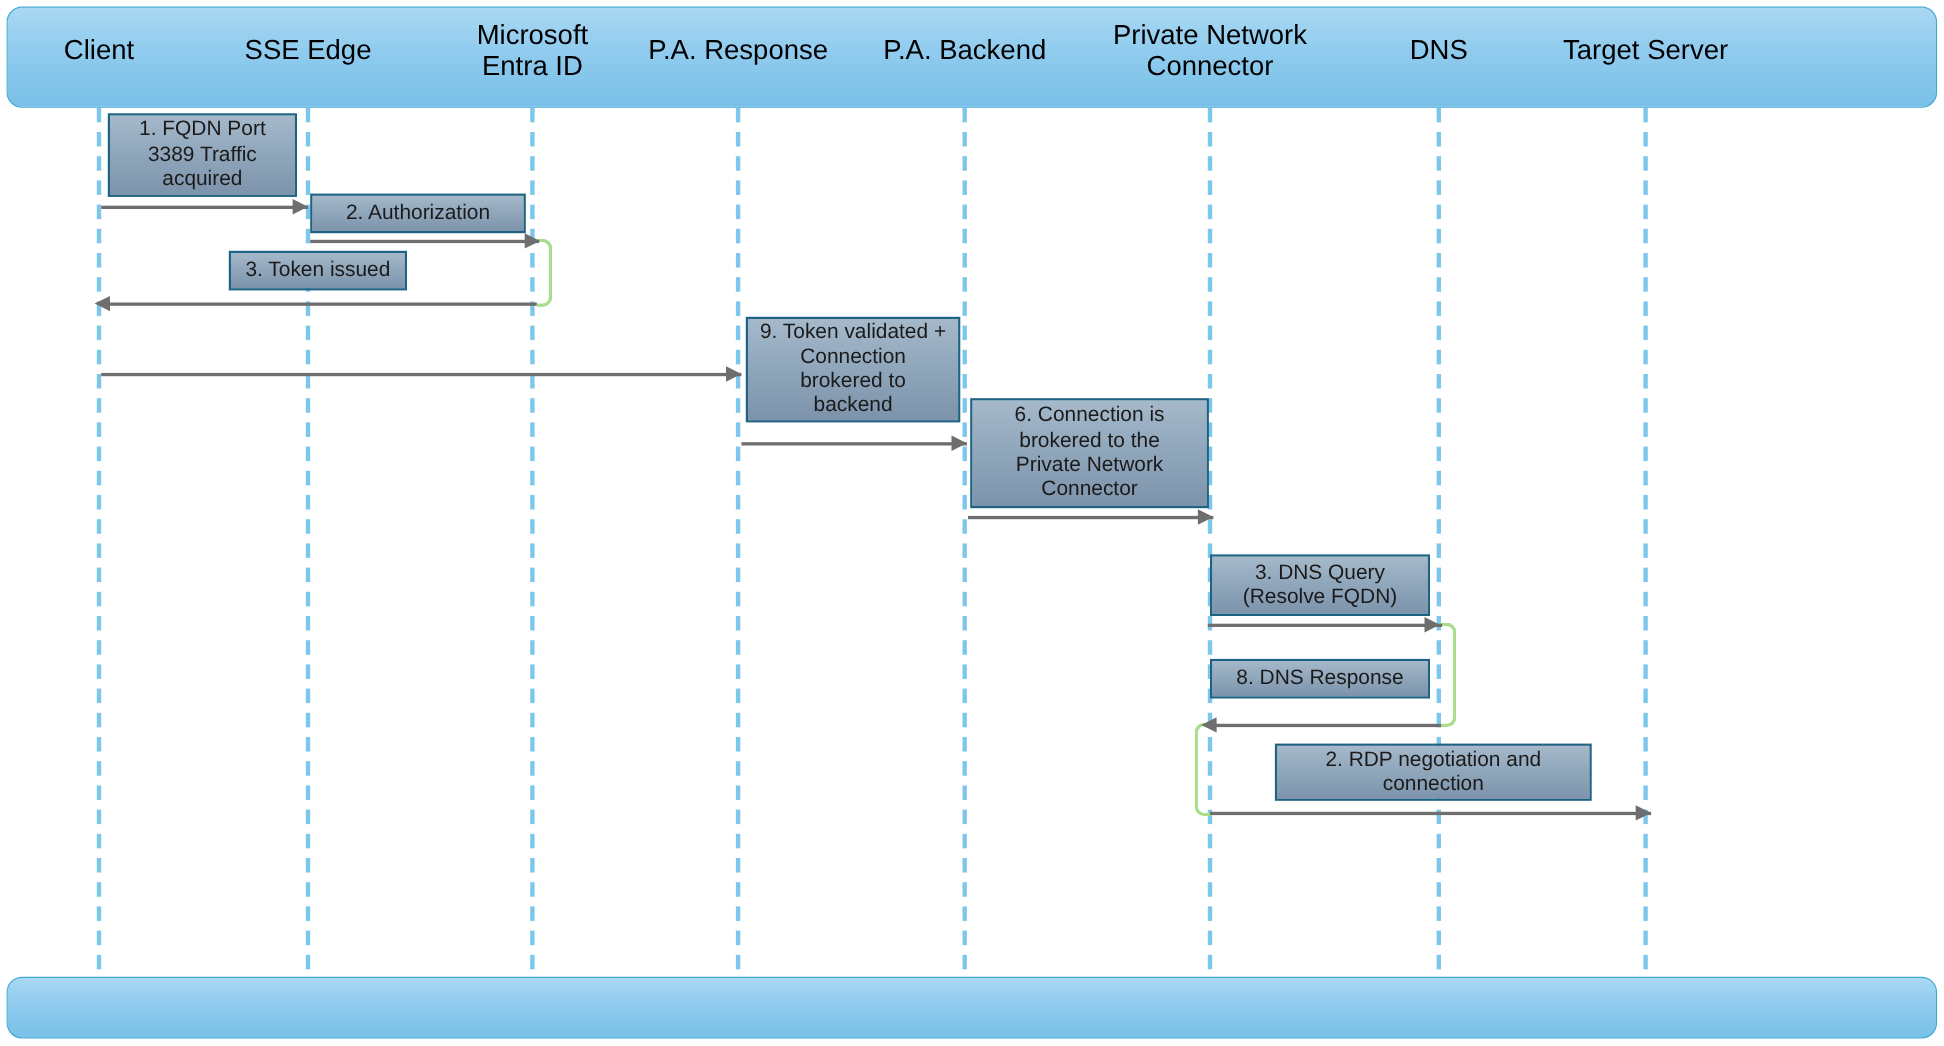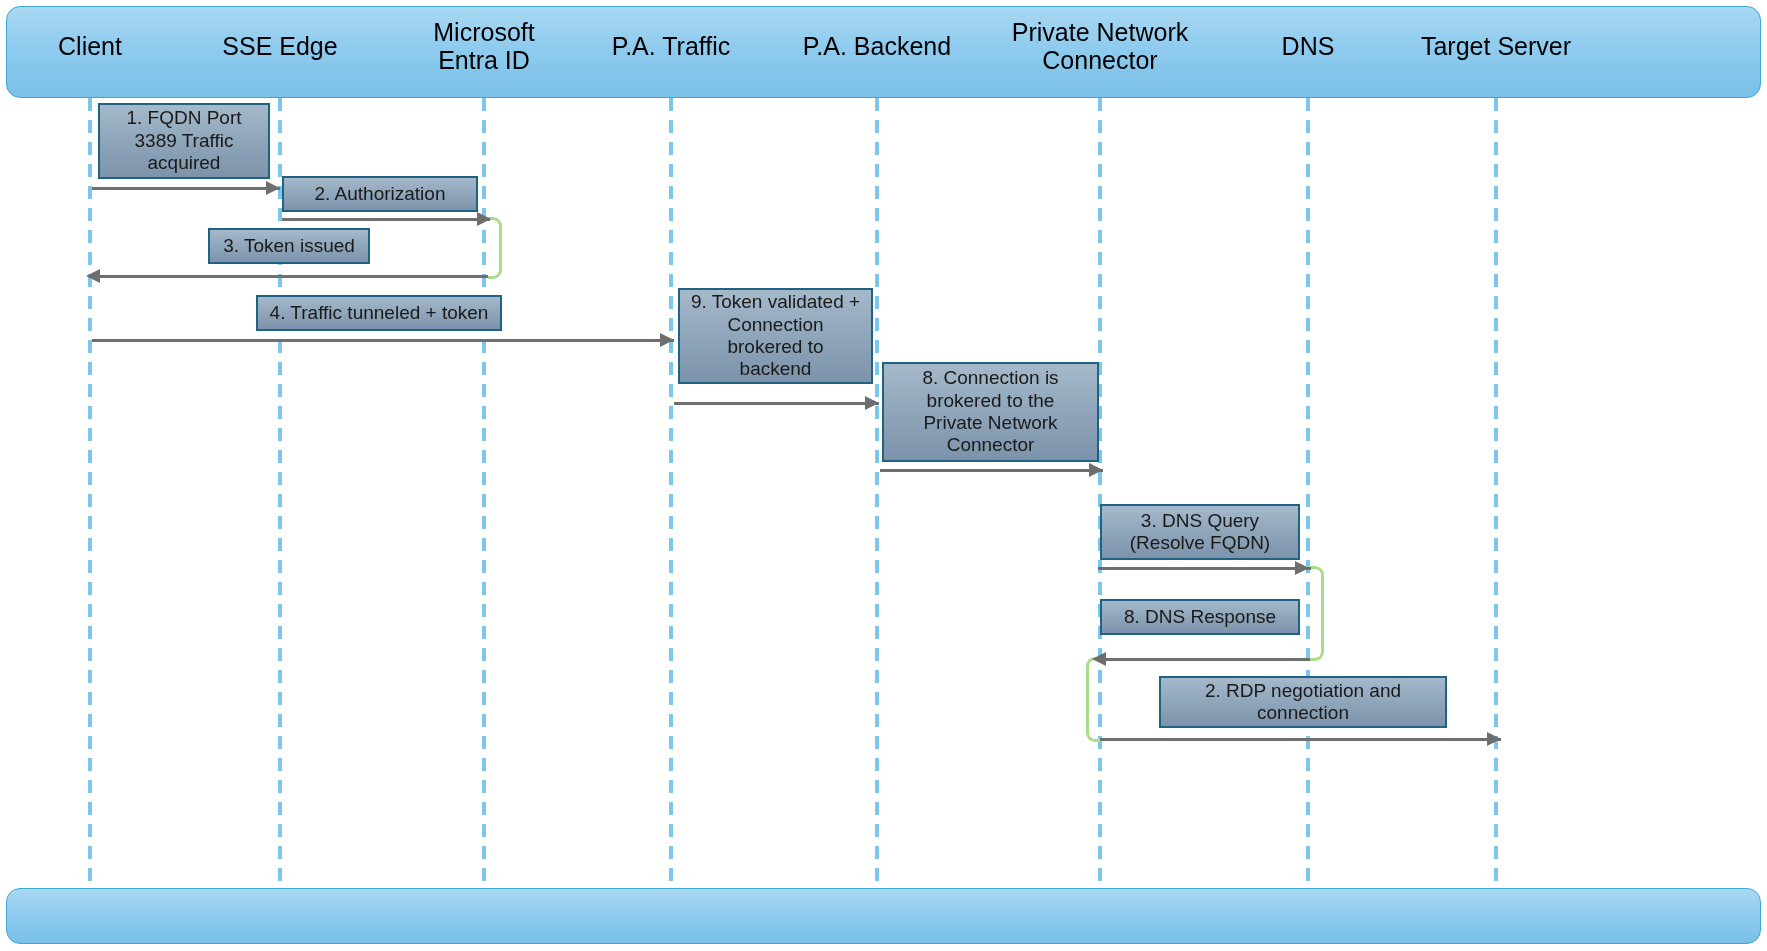--- a/index.html
+++ b/index.html
@@ -108,21 +108,21 @@
 <body>
 
 <div id="diagram">
 
   <div id="header-band" class="band"></div>
 
   <div class="actor" style="left:190px; width:180px;">SSE Edge</div>
   <div class="actor" style="left:0px;   width:180px;">Client</div>
   <div class="actor" style="left:396px; width:176px;">Microsoft
 Entra ID</div>
-  <div class="actor" style="left:578px; width:186px;">P.A. Traffic</div>
+  <div class="actor" style="left:578px; width:186px;">P.A. Response</div>
   <div class="actor" style="left:780px; width:194px;">P.A. Backend</div>
   <div class="actor" style="left:986px; width:228px;">Private Network
 Connector</div>
   <div class="actor" style="left:1228px;width:160px;">DNS</div>
   <div class="actor" style="left:1390px;width:212px;">Target Server</div>
 
   <div class="lifeline" style="left:88px;"></div>
   <div class="lifeline" style="left:278px;"></div>
   <div class="lifeline" style="left:482px;"></div>
   <div class="lifeline" style="left:669px;"></div>
@@ -160,26 +160,25 @@
   <div class="arrow-head left" style="left:1092px;top:652px;"></div>
 
   <div class="arrow-line" style="left:1100px;top:738px; width:401px;"></div>
   <div class="arrow-head right" style="left:1487px;top:732px;"></div>
 
   <div class="msgbox" style="left:98px;   top:103px; width:172px; height:76px;">1. FQDN Port
 3389 Traffic
 acquired</div>
   <div class="msgbox" style="left:282px;  top:176px; width:196px; height:36px;">2. Authorization</div>
   <div class="msgbox" style="left:208px;  top:228px; width:162px; height:36px;">3. Token issued</div>
-  <div class="msgbox" style="left:256px;  top:295px; width:246px; height:36px;">4. Traffic tunneled + token</div>
   <div class="msgbox" style="left:678px;  top:288px; width:195px; height:96px;">9. Token validated +
 Connection
 brokered to
 backend</div>
-  <div class="msgbox" style="left:882px;  top:362px; width:217px; height:100px;">8. Connection is
+  <div class="msgbox" style="left:882px;  top:362px; width:217px; height:100px;">6. Connection is
 brokered to the
 Private Network
 Connector</div>
   <div class="msgbox" style="left:1100px; top:504px; width:200px; height:56px;">3. DNS Query
 (Resolve FQDN)</div>
   <div class="msgbox" style="left:1100px; top:599px; width:200px; height:36px;">8. DNS Response</div>
   <div class="msgbox" style="left:1159px; top:676px; width:288px; height:52px;">2. RDP negotiation and
 connection</div>
 
   <div id="footer-band" class="band"></div>

